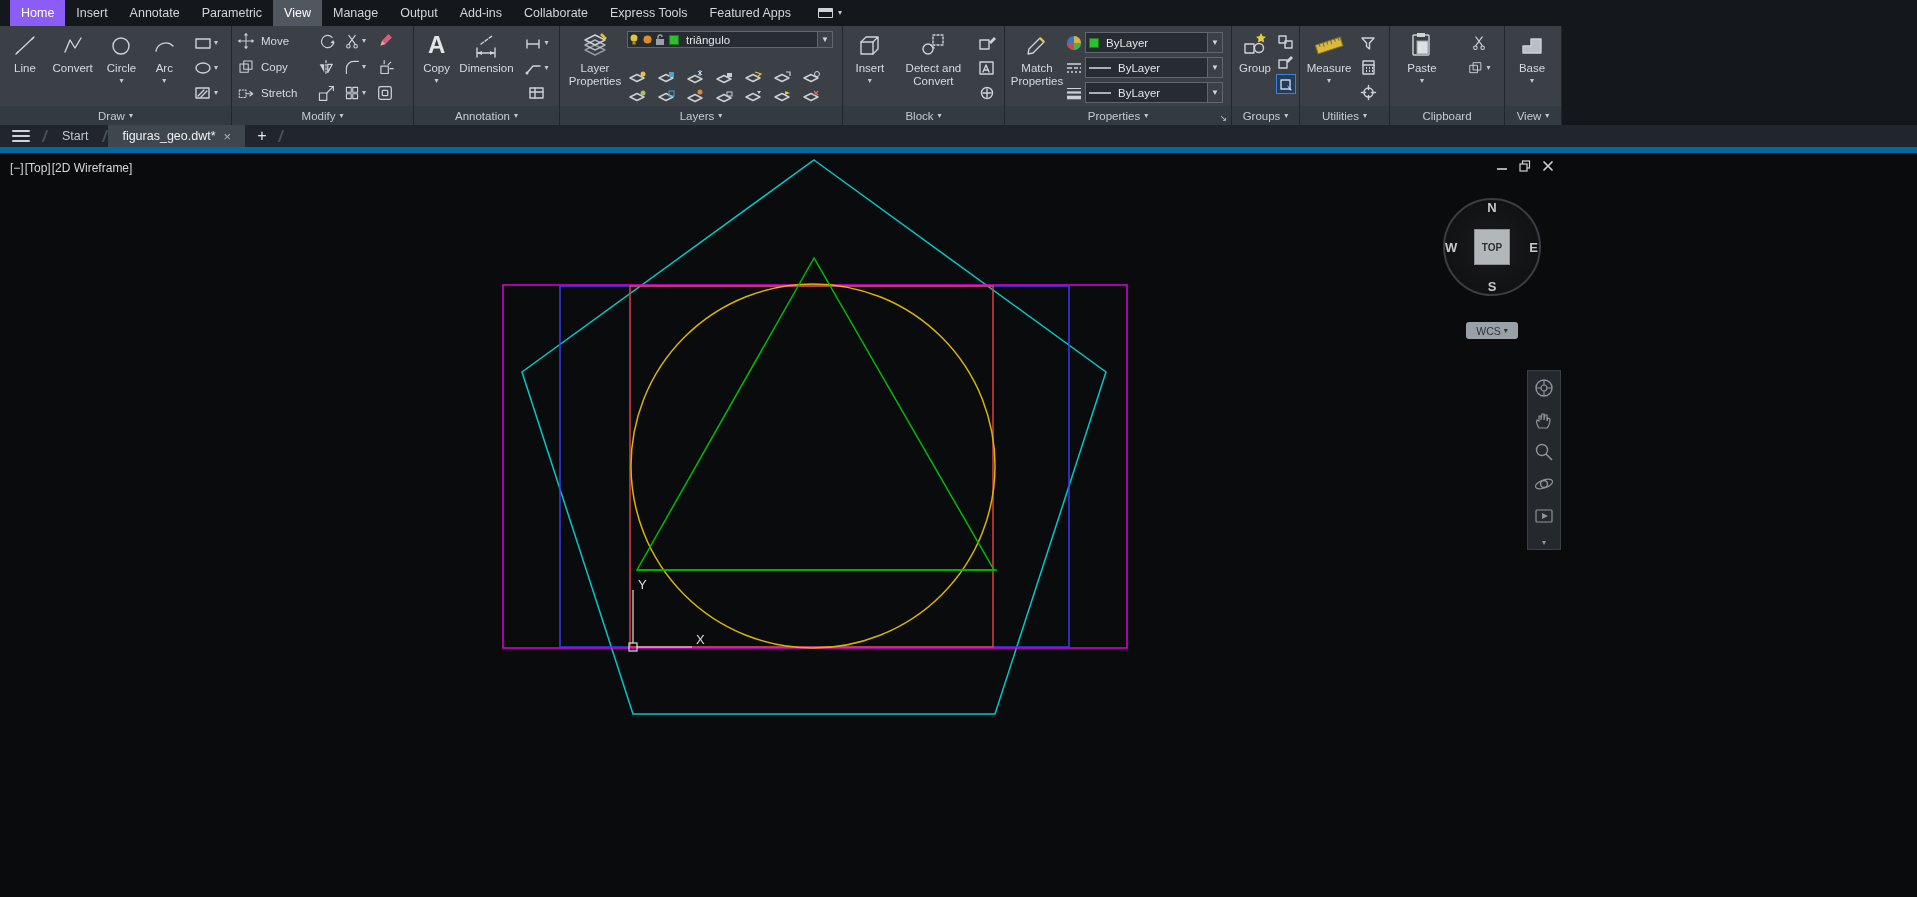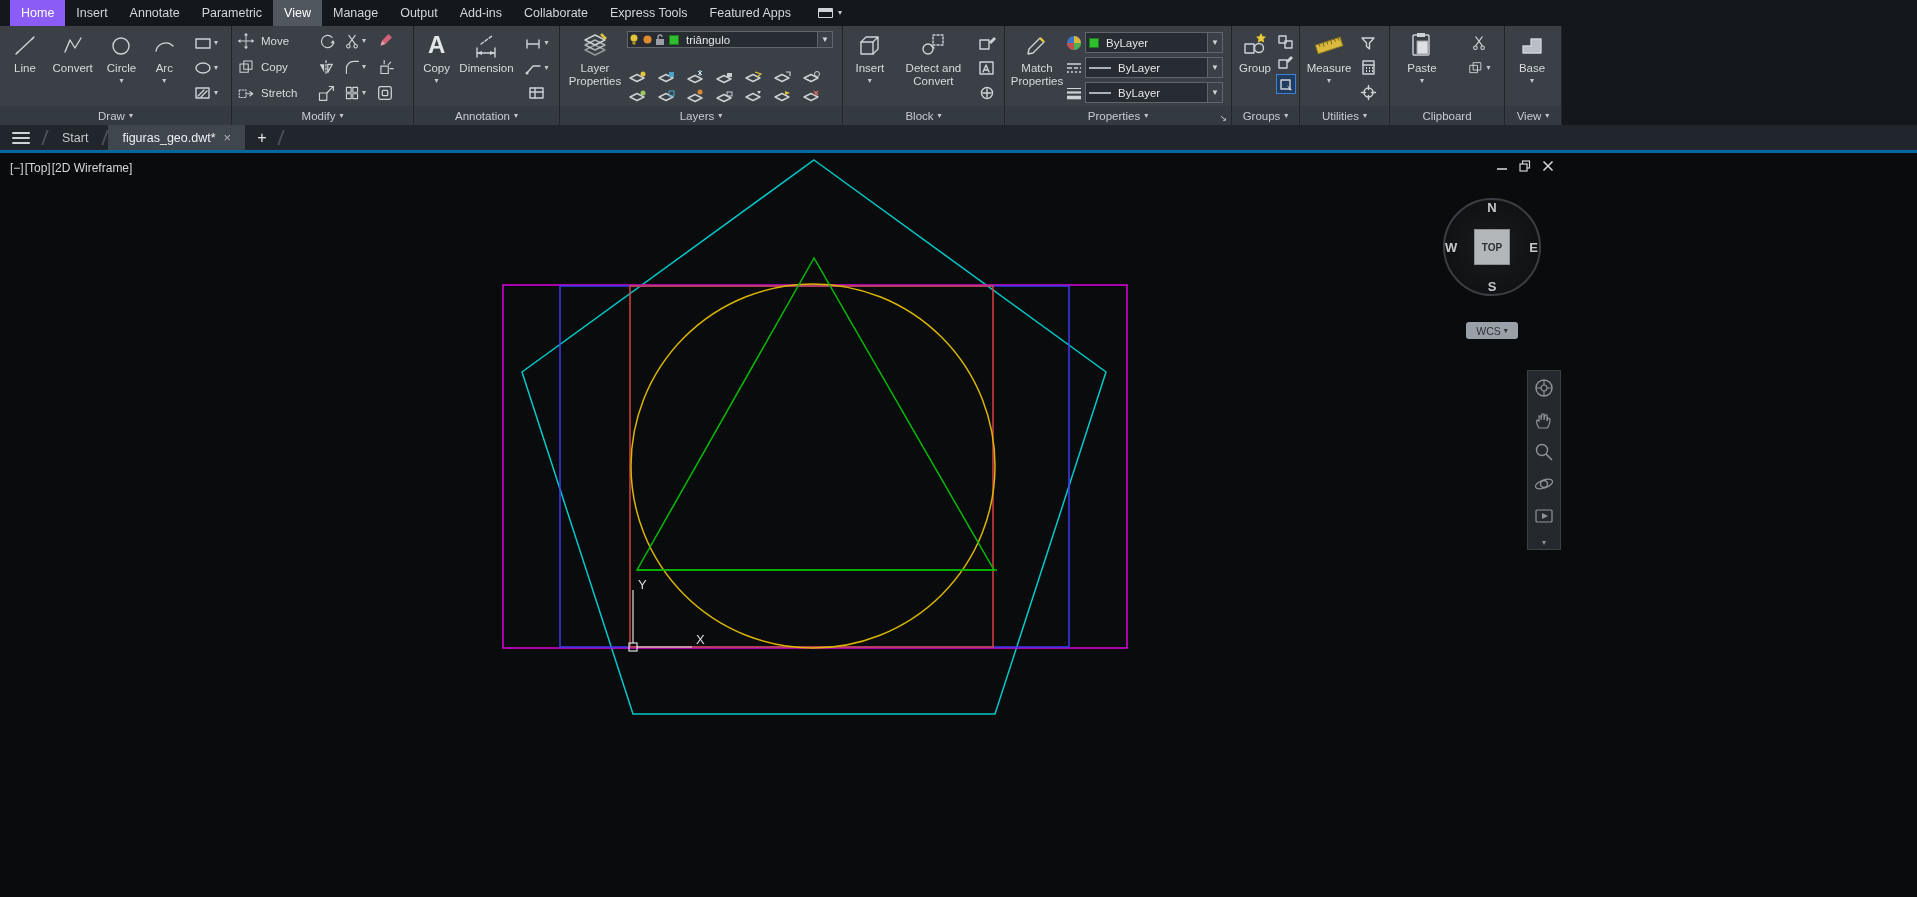--- a/index.html
+++ b/index.html
@@ -30,21 +30,21 @@
   .mod-item{display:flex;align-items:center;gap:6px;font-size:11.5px;padding-left:2px;}
   .combo{display:flex;align-items:center;background:#272c32;border:1px solid #60666c;height:21px;font-size:11.5px;color:#e3e6e9;}
   .combo .val{flex:1;padding:0 4px;white-space:nowrap;overflow:hidden;text-align:left;}
   .combo .dd{width:15px;align-self:stretch;display:flex;align-items:center;justify-content:center;background:#3a4046;border-left:1px solid #60666c;font-size:8px;color:#cfd4d9;}
   .swatch{width:10px;height:10px;border:1px solid #1d7a1d;margin:0 3px;flex:0 0 auto;}
   .lineglyph{display:inline-block;width:22px;border-top:2px solid #aab0b6;margin:0 3px;}
   .launcher{position:absolute;right:4px;bottom:2px;font-size:9px;color:#c6cbd0;}
   .hl-blue{border:1px solid #3f7fd4;background:#203c5e;}
 
   
-  .filetabs{position:absolute;top:125px;left:0;right:0;height:28px;background:#21262c;display:flex;align-items:stretch;border-bottom:3px solid #0369a1;}
+  .filetabs{position:absolute;top:125px;left:0;right:0;height:28px;background:#21262c;display:flex;align-items:stretch;border-bottom:6px solid #0369a1;}
   .hamburger{width:42px;display:flex;flex-direction:column;justify-content:center;gap:3px;padding:0 12px;}
   .hamburger span{display:block;height:2px;background:#cfd4d9;border-radius:1px;}
   .ftab{display:flex;align-items:center;gap:8px;padding:0 14px;font-size:12.5px;color:#c3c7cb;}
   .ftab.active{background:#3f464e;color:#eef0f2;}
   .closex{color:#aeb3b8;font-size:13px;}
   .newtab{display:flex;align-items:center;padding:0 12px;font-size:16px;color:#e6e8ea;}
   .ftab-sep{width:2px;margin:5px 2px;background:#4a5056;transform:skewX(-20deg);}
 
   
   .canvas{position:absolute;top:153px;left:0;width:1917px;height:744px;background:#0a0b0d;}

